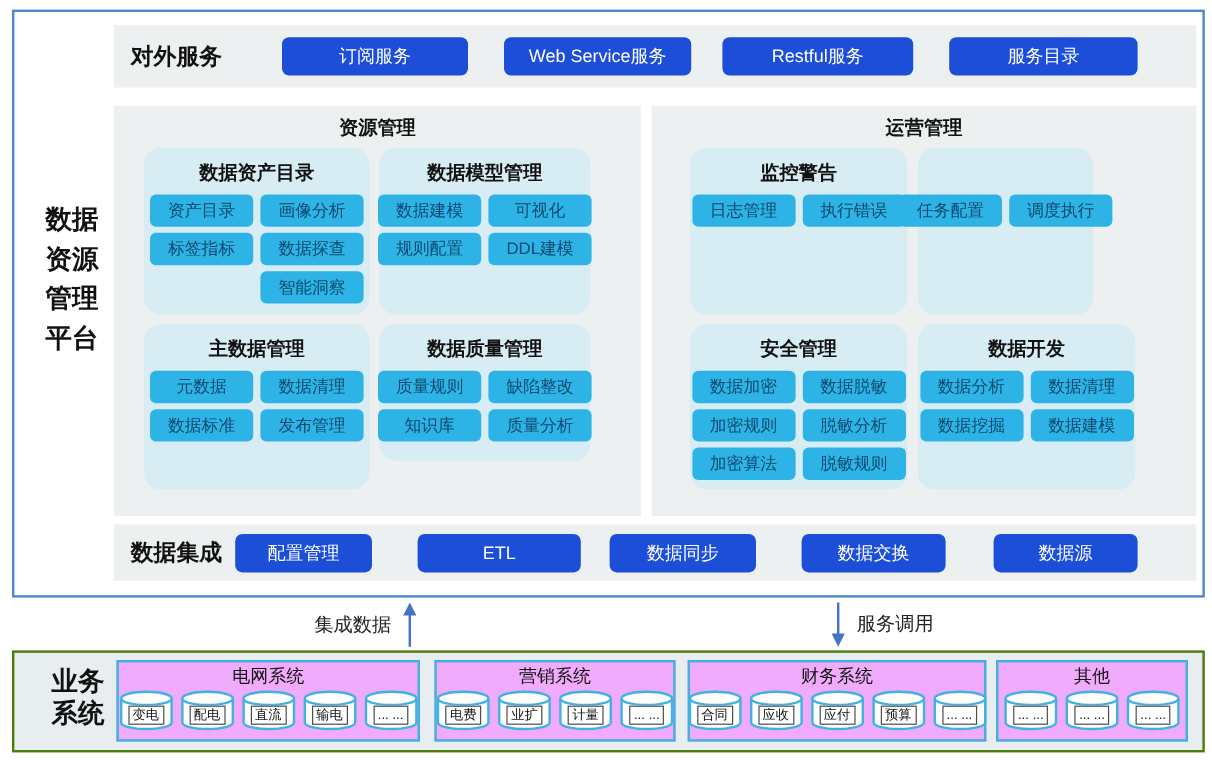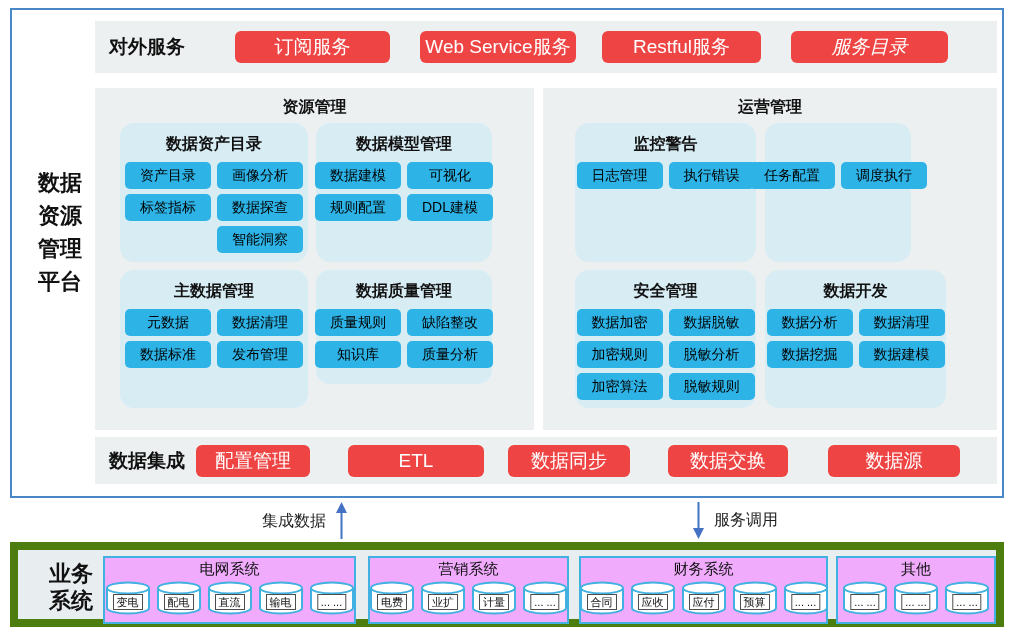--- a/index.html
+++ b/index.html
@@ -12,44 +12,44 @@
   .side-title { position:absolute; left:14px; top:156px; width:68px; text-align:center;
                 font-size:22px; font-weight:bold; color:#111; line-height:33px; }
   .side-title span { display:block; }
 
   
   .gray { background:#edf0f1; position:absolute; }
   .row-external { left:83px; top:11px; width:902px; height:52px; }
   .row-int      { left:83px; top:427px; width:902px; height:47px; }
   .row-label { position:absolute; left:14px; top:50%; transform:translateY(-50%);
                font-size:19px; font-weight:bold; color:#111; }
-  .btn-big { position:absolute; height:32px; background:#ef4444; color:#fff; border-radius:6px;
-             font-size:19px; display:flex; align-items:center; justify-content:center; }
+  .btn-big { position:absolute; height:32px; background:#1d4ed8; color:#fff; border-radius:6px;
+             font-size:15px; display:flex; align-items:center; justify-content:center; }
   .row-external .btn-big { top:10px; }
   .row-int .btn-big { top:8px; }
 
   .panel-res { left:83px; top:78px; width:439px; height:342px; }
   .panel-op  { left:531px; top:78px; width:454px; height:342px; }
   .panel-title { text-align:center; font-size:16px; font-weight:bold; color:#111; padding-top:9px; }
 
   .sub { position:absolute; background:#d8ecf4; border-radius:14px; }
   .sub-title { height:26px; margin-top:11px; text-align:center; font-size:16px; font-weight:bold; color:#111; }
   .chips { display:grid; grid-template-columns:repeat(2,86px); gap:5px 6px; justify-content:center; margin-top:2px; }
-  .chip { height:27px; background:#2db3e6; color:#000000; border-radius:5px; font-size:14px;
+  .chip { height:27px; background:#2db3e6; color:#0c4a6e; border-radius:5px; font-size:14px;
           display:flex; align-items:center; justify-content:center; white-space:nowrap; padding:0 4px; }
   .chip.col2 { grid-column:2; }
 
   
   .flow { position:absolute; display:flex; align-items:center; gap:9px; font-size:16px; color:#222; }
   .flow-up { left:262px; top:502px; }
   .flow-down { left:692px; top:501px; }
 
   
   .biz-frame { position:absolute; left:10px; top:542px; width:994px; height:85px;
-               border:8px solid #4d7c0f; background:#e8edef; }
+               border:2px solid #4d7c0f; background:#e8edef; }
   .biz-title { position:absolute; left:18px; top:10px; width:70px; text-align:center;
                font-size:22px; font-weight:bold; color:#111; line-height:27px; }
   .biz-title span { display:block; }
   .sys-box { position:absolute; top:6px; height:68px; background:#f0abfc; border:2px solid #41b1e1; }
   .sys-title { text-align:center; font-size:15px; color:#111; margin-top:2px; }
   .db-row { display:flex; justify-content:center; gap:5px; margin-top:2px; }
   .db { position:relative; width:46px; height:35px; }
   .db-label { position:absolute; left:50%; top:13px; transform:translateX(-50%);
               background:#fff; border:1px solid #4d4d4d; font-size:11px; line-height:14px;
               padding:0 3px; white-space:nowrap; color:#111; }
@@ -66,21 +66,21 @@
       <span>资源</span>
       <span>管理</span>
       <span>平台</span>
     </div>
 
     <div class="gray row-external">
       <div class="row-label">对外服务</div>
       <div class="btn-big" style="left:140px;width:155px;">订阅服务</div>
       <div class="btn-big" style="left:325px;width:156px;">Web Service服务</div>
       <div class="btn-big" style="left:507px;width:159px;">Restful服务</div>
-      <div class="btn-big" style="left:696px;width:157px;font-style:italic;">服务目录</div>
+      <div class="btn-big" style="left:696px;width:157px;">服务目录</div>
     </div>
 
     <div class="gray panel-res">
       <div class="panel-title">资源管理</div>
 
       <div class="sub" style="left:25px;top:35px;width:188px;height:139px;">
         <div class="sub-title">数据资产目录</div>
         <div class="chips">
           <span class="chip">资产目录</span>
           <span class="chip">画像分析</span>
@@ -162,21 +162,21 @@
         </div>
       </div>
     </div>
 
     <div class="gray row-int">
       <div class="row-label">数据集成</div>
       <div class="btn-big" style="left:101px;width:114px;">配置管理</div>
       <div class="btn-big" style="left:253px;width:136px;">ETL</div>
       <div class="btn-big" style="left:413px;width:122px;">数据同步</div>
       <div class="btn-big" style="left:573px;width:120px;">数据交换</div>
-      <div class="btn-big" style="left:733px;width:132px;">数据源</div>
+      <div class="btn-big" style="left:733px;width:120px;">数据源</div>
     </div>
   </div>
 
   <div class="flow flow-up">
     <span>集成数据</span>
     <svg width="13" height="38">
       <line x1="6.5" y1="37" x2="6.5" y2="9" stroke="#4472c4" stroke-width="2"></line>
       <polygon points="6.5,0 1,11 12,11" fill="#4472c4"></polygon>
     </svg>
   </div>

